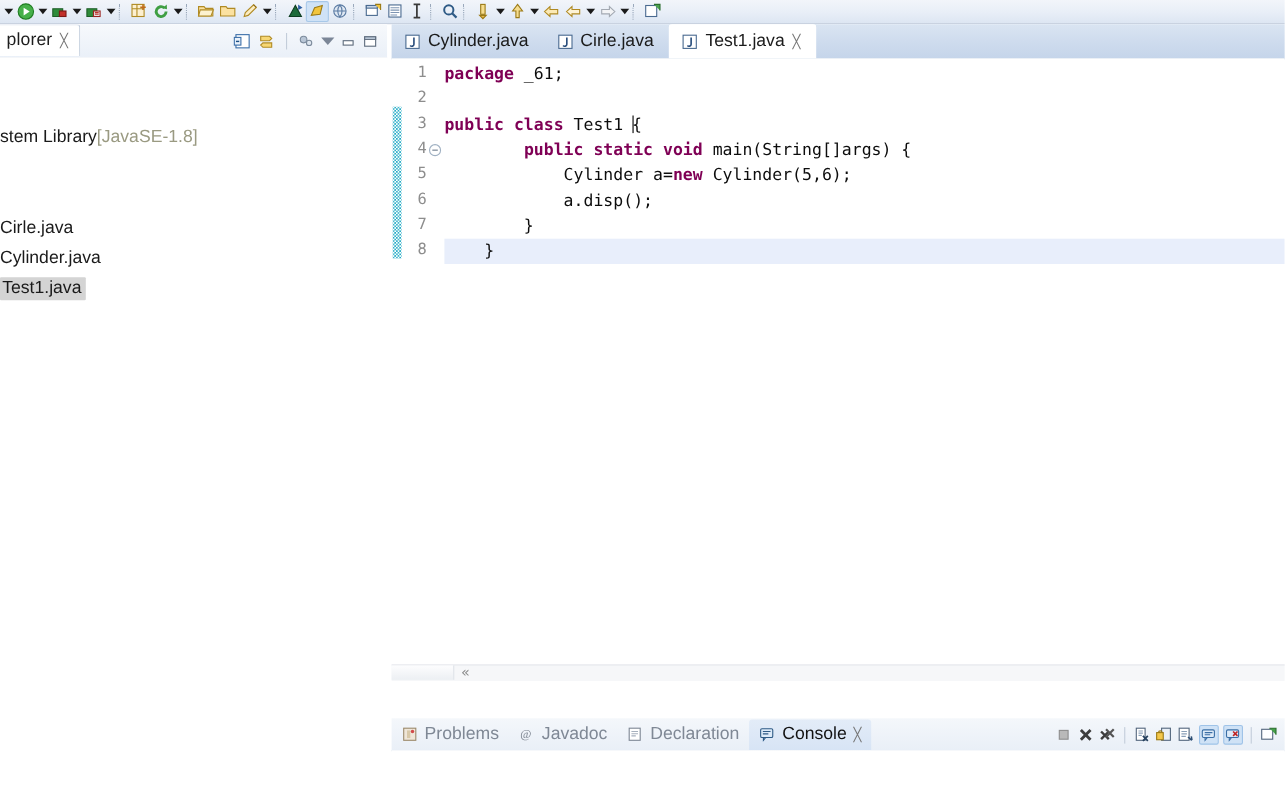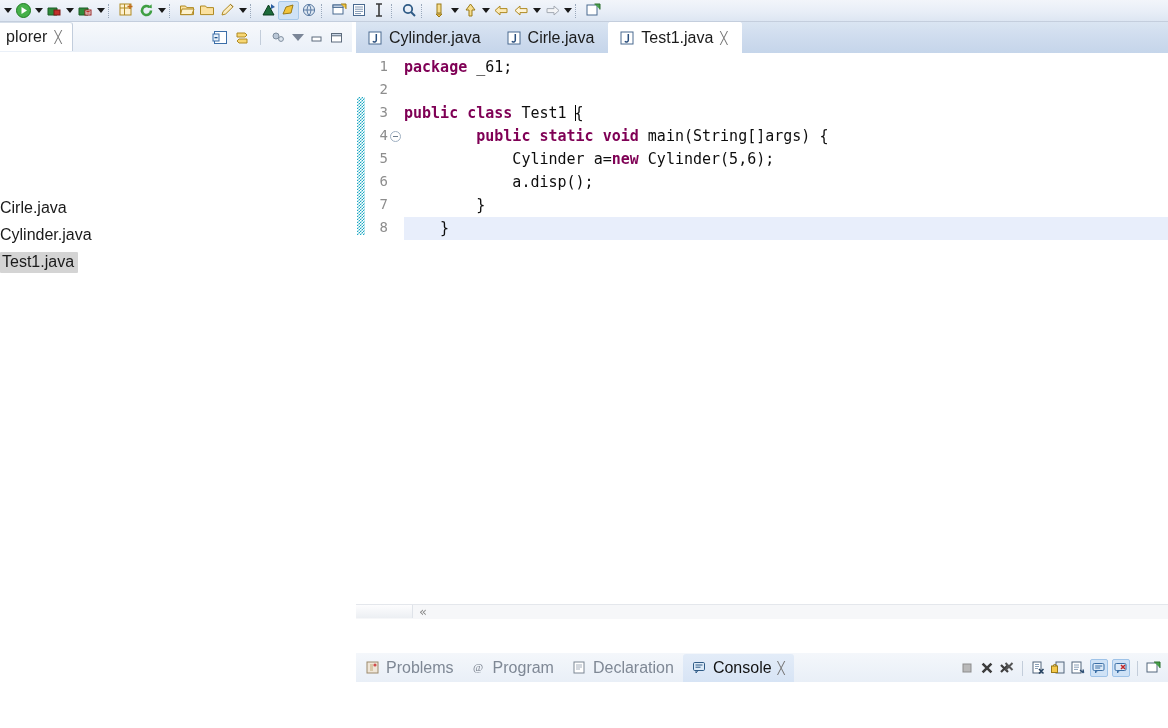--- a/index.html
+++ b/index.html
@@ -401,20 +401,24 @@
         <span style="display:inline-flex">
           <svg width="15" height="15" viewBox="0 0 15 15">
             <rect x="2.5" y="3.5" width="10" height="8.5" fill="#fff" stroke="#5d6b7c"></rect>
             <rect x="2.5" y="3.5" width="10" height="2.3" fill="#c9d6e6" stroke="#5d6b7c"></rect>
           </svg>
         </span>
       </div>
     </div>
 
     <div class="exp-body" id="exp-tree">
+        <div class="tree-row" style="top: 62px; left: 0px;">
+          <span class="">stem Library</span>
+          <span class="dim"> [JavaSE-1.8]</span>
+        </div>
         <div class="tree-row" style="top: 145px; left: 0px;">
           <span class="">Cirle.java</span>
         </div>
         <div class="tree-row" style="top: 172px; left: 0px;">
           <span class="">Cylinder.java</span>
         </div>
         <div class="tree-row selected" style="top: 199px; left: 0px;">
           <span class="selbg">Test1.java</span>
         </div>
       </div>
@@ -486,21 +490,21 @@
             </svg>
           </span>
           <span>Problems</span>
         </div>
         <div class="bt-tab">
           <span style="display: inline-flex;">
             <svg width="15" height="15" viewBox="0 0 15 15">
               <text x="1" y="11" font-size="11" fill="#7a828e" font-family="serif">@</text>
             </svg>
           </span>
-          <span>Program</span>
+          <span>Javadoc</span>
         </div>
         <div class="bt-tab">
           <span style="display: inline-flex;">
             <svg width="15" height="15" viewBox="0 0 15 15">
               <rect x="2" y="2" width="10" height="11" fill="#fff" stroke="#7d8794"></rect>
               <path d="M4 5 h6 M4 7 h6 M4 9 h4" stroke="#a6b0bd"></path>
             </svg>
           </span>
           <span>Declaration</span>
         </div>

